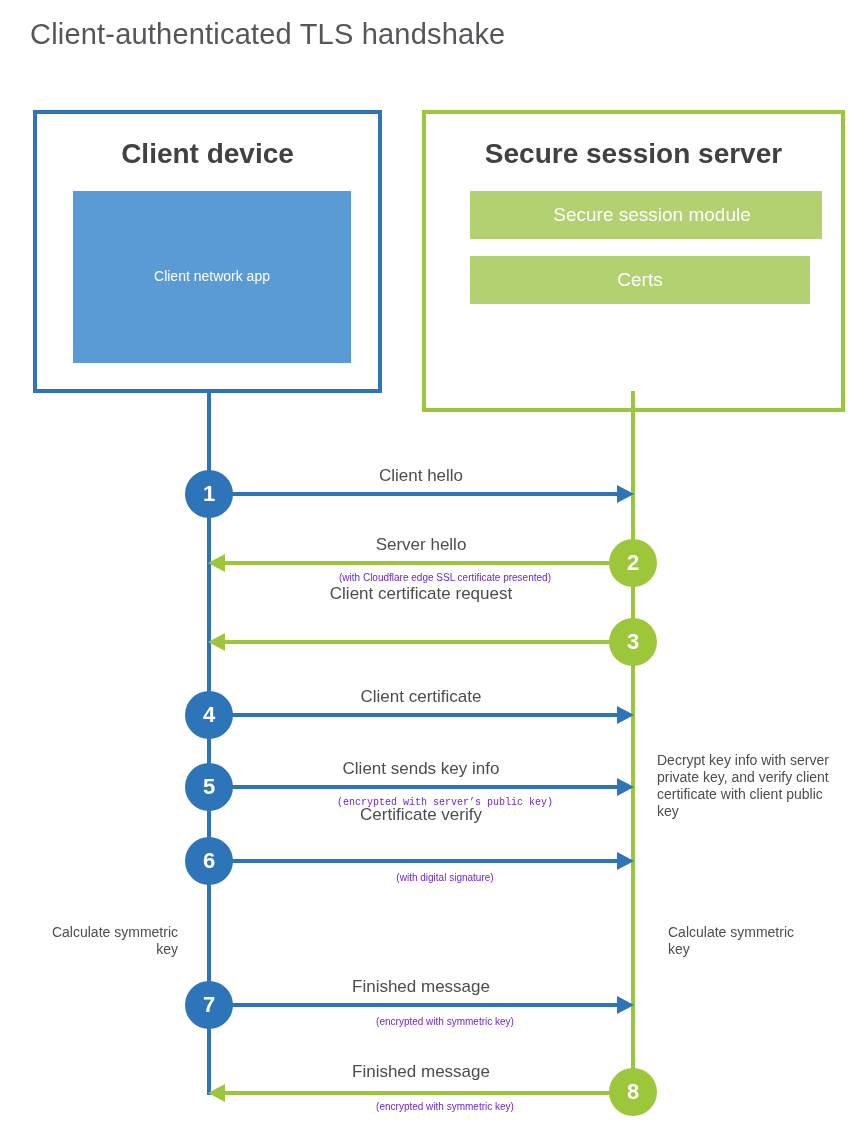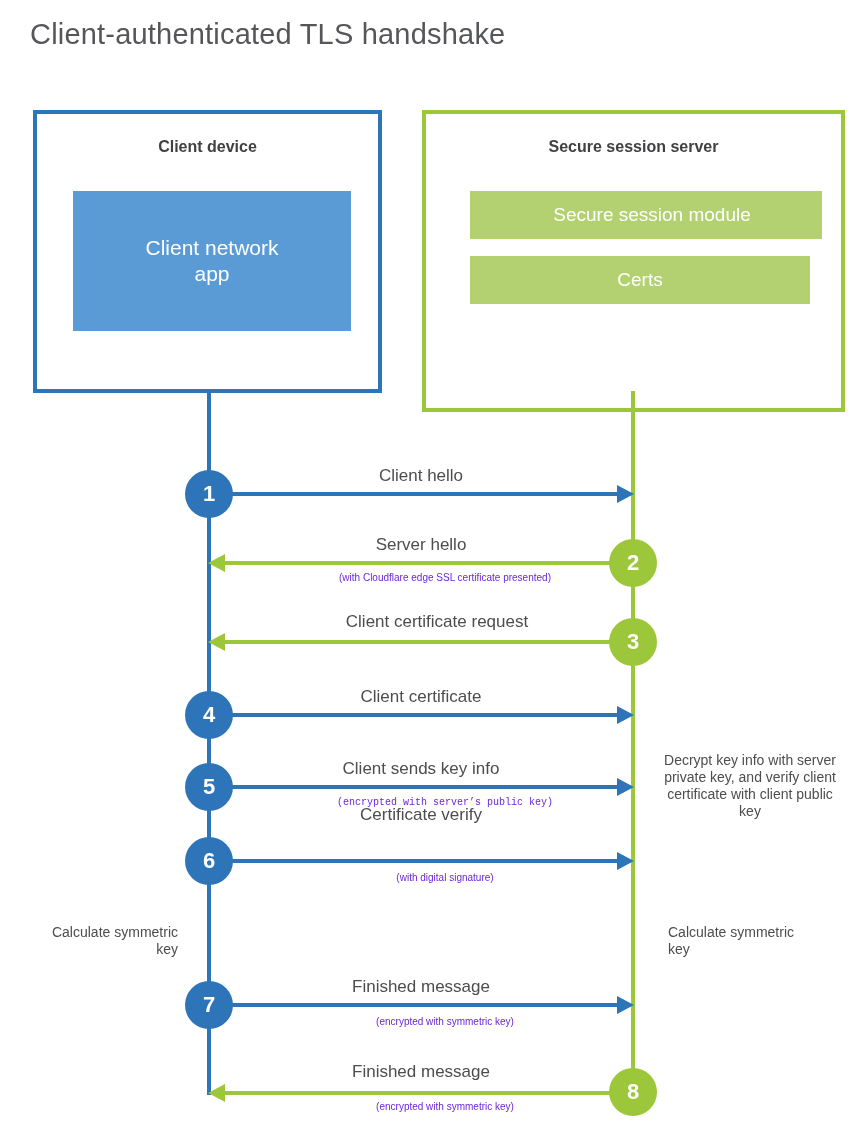--- a/index.html
+++ b/index.html
@@ -26,35 +26,35 @@
     background: #ffffff;
     box-sizing: border-box;
   }
   .entity-box.client { left: 33px; top: 110px; width: 349px; height: 283px; border: 4px solid #2d74b8; }
   .entity-box.server { left: 422px; top: 110px; width: 423px; height: 302px; border: 4px solid #9dc73b; }
   .entity-title {
     position: absolute;
     left: 0; right: 0;
     top: 24px;
     text-align: center;
-    font-size: 16px;
+    font-size: 28px;
     font-weight: bold;
     color: #414042;
   }
   .client-app-box {
     position: absolute;
     left: 36px; top: 77px;
-    width: 278px; height: 140px;
+    width: 278px; height: 172px;
     background: #5b9bd5;
     display: flex;
     align-items: center;
     justify-content: center;
     text-align: center;
     color: #ffffff;
-    font-size: 21px;
+    font-size: 14px;
     line-height: 1.25;
   }
   .client-app-box .inner-label { width: 170px; }
   .server-bar {
     position: absolute;
     left: 44px;
     width: 340px;
     height: 48px;
     background: #b3d170;
     display: flex;
@@ -114,21 +114,21 @@
     font-size: 10px;
     color: #6d28d9;
   }
   
   .side-note {
     position: absolute;
     font-size: 14px;
     line-height: 17px;
     color: #4d4d4f;
   }
-  .note-decrypt { left: 657px; top: 752px; width: 186px; text-align: center; }
+  .note-decrypt { left: 657px; top: 752px; width: 186px; text-align: left; }
   .note-calc-left { right: 687px; top: 924px; width: 130px; text-align: right; }
   .note-calc-right { left: 668px; top: 924px; width: 130px; text-align: left; }
 </style>
 </head>
 <body>
 
 <div id="stage">
 
   <div class="page-title">Client-authenticated TLS handshake</div>
 
@@ -152,21 +152,21 @@
   <div class="hline blue" style="left:231px; top:492px; width:387px;"></div>
   <div class="arrowhead right" style="left:617px; top:485px;"></div>
   <div class="circle blue" style="left:209px; top:494px;">1</div>
 
   <div class="flow-label" style="top:535px;">Server hello</div>
   <div class="hline green" style="left:225px; top:561px; width:386px;"></div>
   <div class="arrowhead left" style="left:208px; top:554px;"></div>
   <div class="flow-sub" style="top:572px;">(with Cloudflare edge SSL certificate presented)</div>
   <div class="circle green" style="left:633px; top:563px;">2</div>
 
-  <div class="flow-label" style="top:612px;margin-left:16px;">Client certificate request</div>
+  <div class="flow-label" style="top:584px;">Client certificate request</div>
   <div class="hline green" style="left:225px; top:640px; width:386px;"></div>
   <div class="arrowhead left" style="left:208px; top:633px;"></div>
   <div class="circle green" style="left:633px; top:642px;">3</div>
 
   <div class="flow-label" style="top:687px;text-align:center;">Client certificate</div>
   <div class="hline blue" style="left:231px; top:713px; width:387px;"></div>
   <div class="arrowhead right" style="left:617px; top:706px;"></div>
   <div class="circle blue" style="left:209px; top:715px;">4</div>
 
   <div class="flow-label" style="top:759px;">Client sends key info</div>

